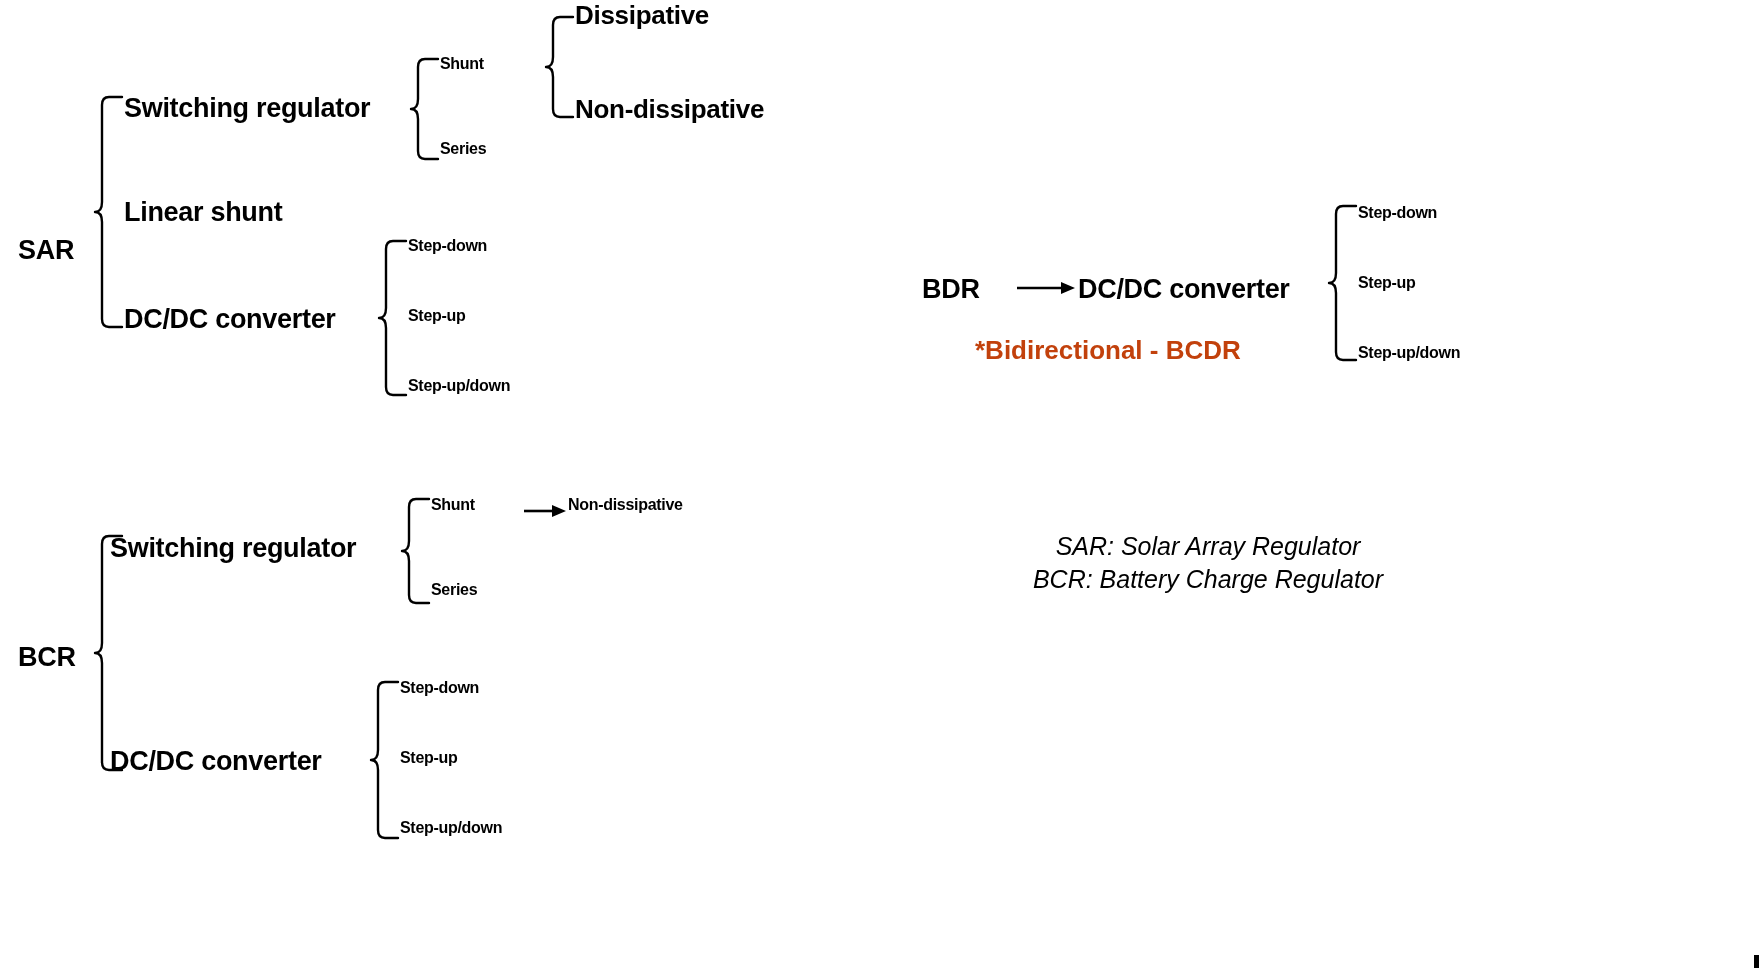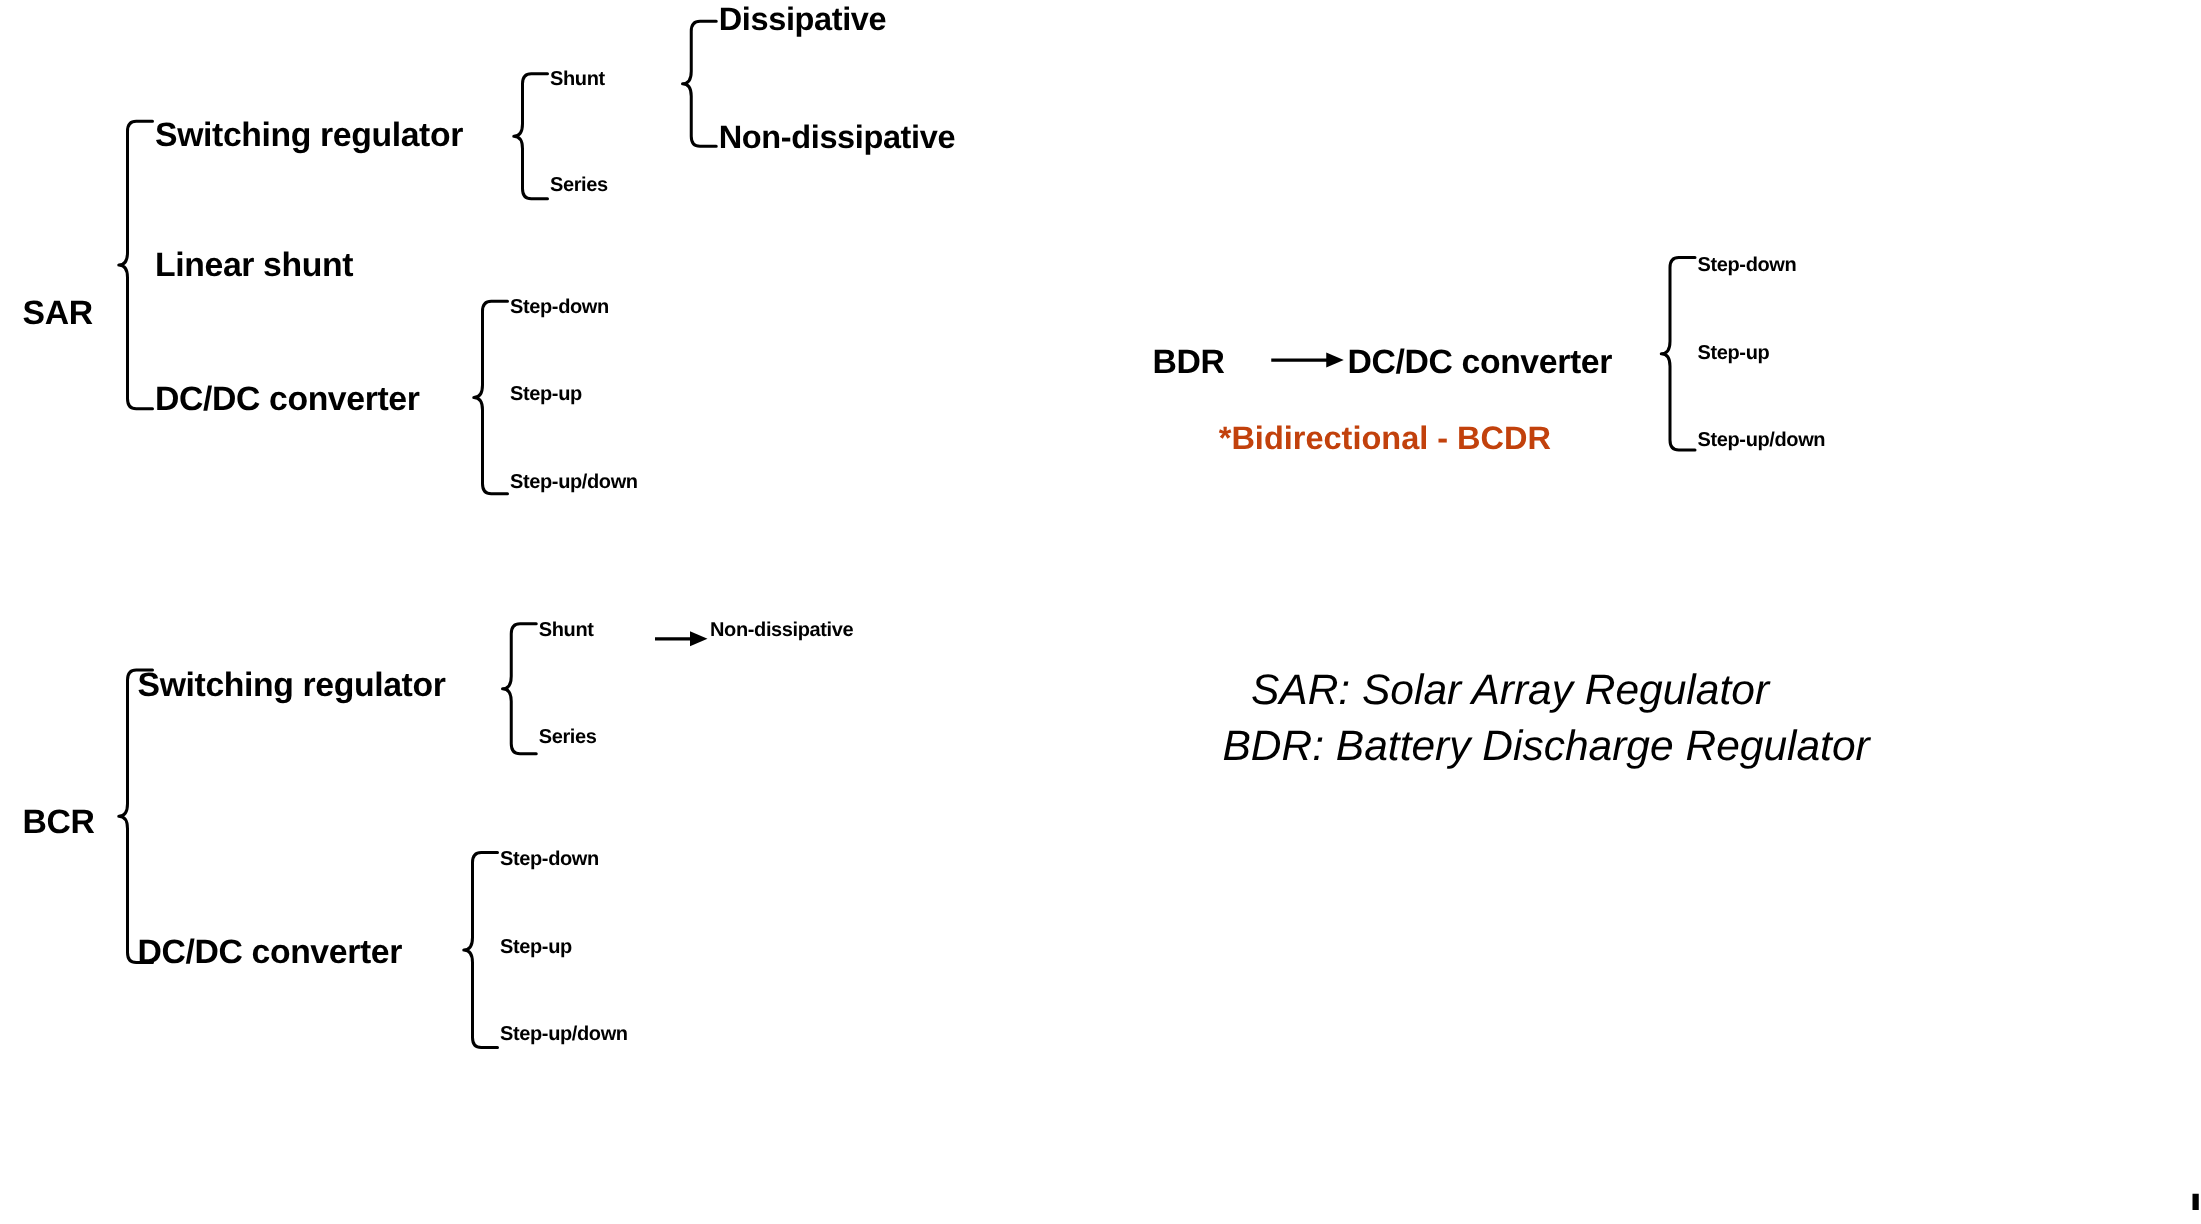--- a/index.html
+++ b/index.html
@@ -33,21 +33,21 @@
     font-weight: bold;
     font-size: 26px;
     color: #c2410c;
     white-space: nowrap;
     line-height: 1;
   }
   .legend {
     position: absolute;
     font-style: italic;
     font-weight: normal;
-    font-size: 34px;
+    font-size: 25px;
     color: #000000;
     white-space: nowrap;
     text-align: center;
     line-height: 1.33;
   }
   .legend div { display: block; }
   .brace {
     position: absolute;
     overflow: visible;
   }
@@ -157,18 +157,18 @@
   <svg class="brace" style="left:368px; top:679px; width:34px; height:162px;" viewBox="0 0 34 162">
     <path d="M 30 3 L 17 3 Q 10 3 10 11 L 10 71 Q 10 81 3 81 Q 10 81 10 91 L 10 151 Q 10 159 17 159 L 30 159"></path>
   </svg>
 
   <div class="node lvl2" style="left:400px; top:680px;">Step-down</div>
   <div class="node lvl2" style="left:400px; top:750px;">Step-up</div>
   <div class="node lvl2" style="left:400px; top:820px;">Step-up/down</div>
 
   <div class="legend" style="left:978px; top:530px; width:460px;">
     <div>SAR: Solar Array Regulator</div>
-    <div>BDR: Battery Discharge Regulator</div>
+    <div>BCR: Battery Charge Regulator</div>
   </div>
 
   <div class="corner-mark" style="left:1754px; top:955px; width:5px; height:13px;"></div>
 
 </div>
 
 </body></html>

